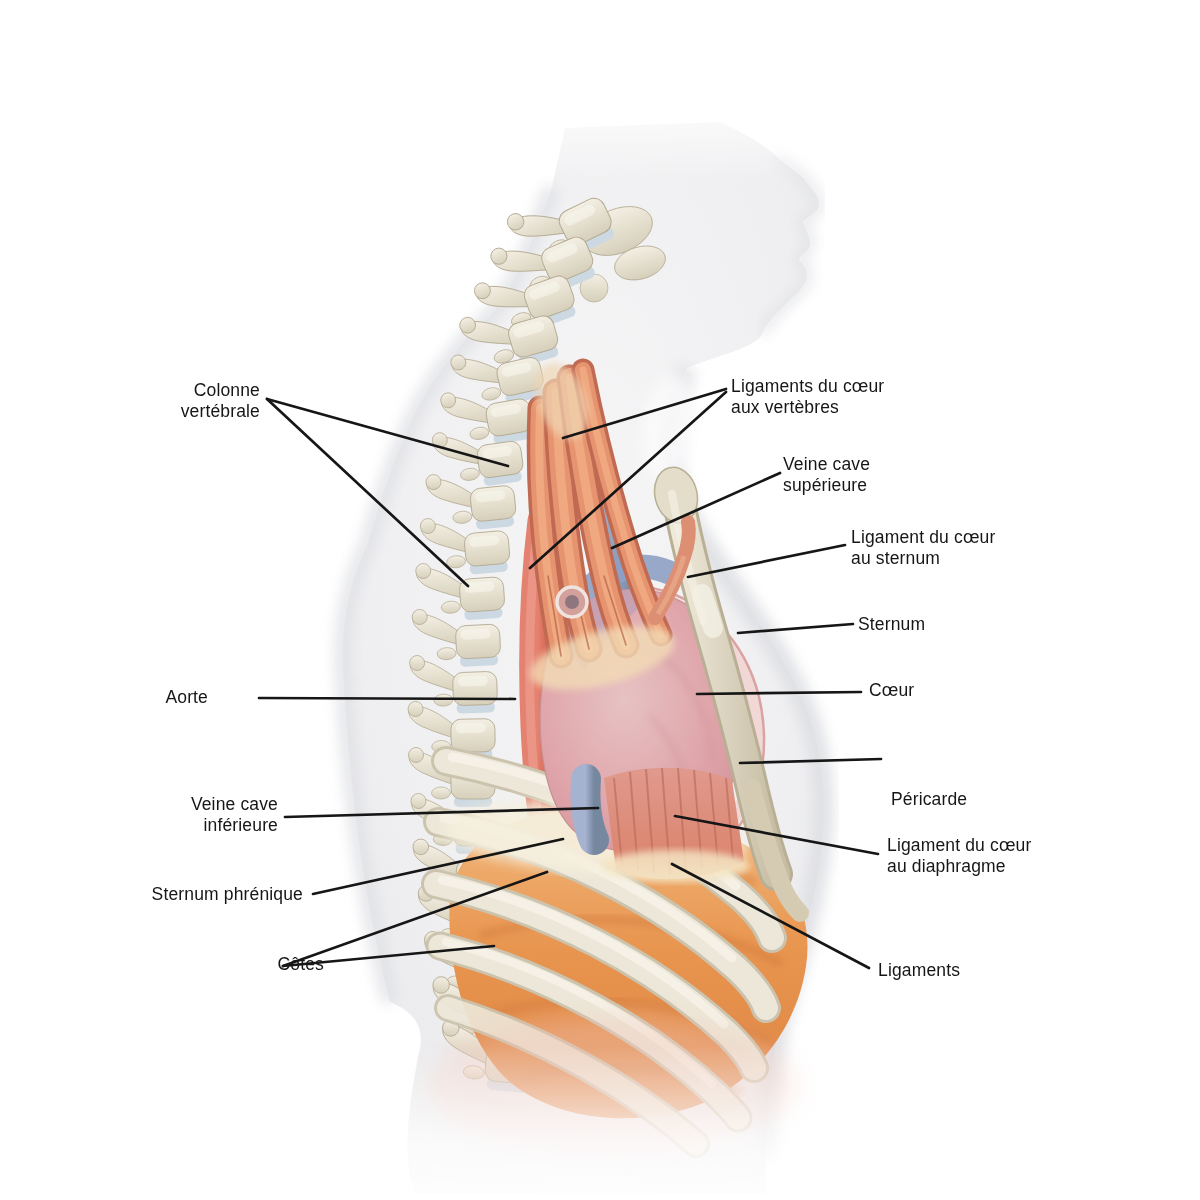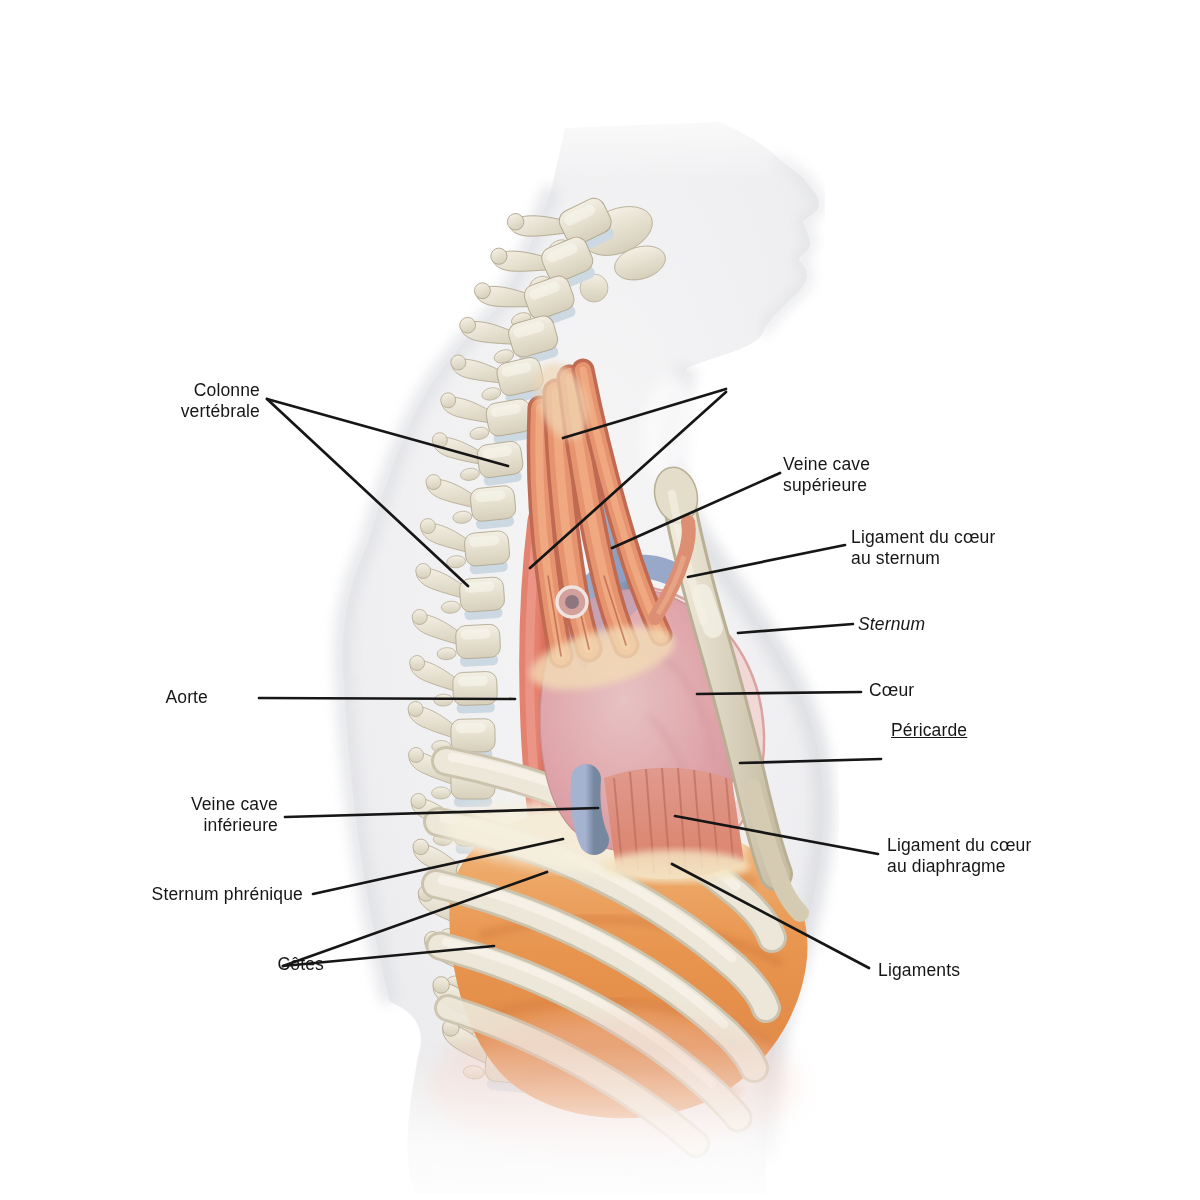--- a/index.html
+++ b/index.html
@@ -283,27 +283,29 @@
     <path class="leader" d="M259,682 L515,683"></path>
     <path class="leader" d="M285,801 L598,792"></path>
     <path class="leader" d="M313,878 L563,823"></path>
     <path class="leader" d="M283,950 L547,856"></path>
     <path class="leader" d="M283,950 L494,930"></path>
   </g>
 </svg>
 
 <div class="lbl r" style="right:940px;top:364px;">Colonne
 vertébrale</div>
+<div class="lbl" style="left:731px;top:360px;">Ligaments du cœur
+aux vertèbres</div>
 <div class="lbl" style="left:783px;top:438px;">Veine cave
 supérieure</div>
 <div class="lbl" style="left:851px;top:511px;">Ligament du cœur
 au sternum</div>
-<div class="lbl" style="left:858px;top:598px;font-style:italic;">Sternum</div>
+<div class="lbl" style="left:858px;top:598px;">Sternum</div>
 <div class="lbl" style="left:869px;top:664px;">Cœur</div>
-<div class="lbl" style="left:891px;top:704px;text-decoration:underline;">Péricarde</div>
+<div class="lbl" style="left:891px;top:773px;">Péricarde</div>
 <div class="lbl" style="left:887px;top:819px;">Ligament du cœur
 au diaphragme</div>
 <div class="lbl" style="left:878px;top:944px;">Ligaments</div>
 <div class="lbl r" style="right:992px;top:671px;">Aorte</div>
 <div class="lbl r" style="right:922px;top:778px;">Veine cave
 inférieure</div>
 <div class="lbl r" style="right:897px;top:868px;">Sternum phrénique</div>
 <div class="lbl r" style="right:876px;top:938px;">Côtes</div>
 </div>
 

